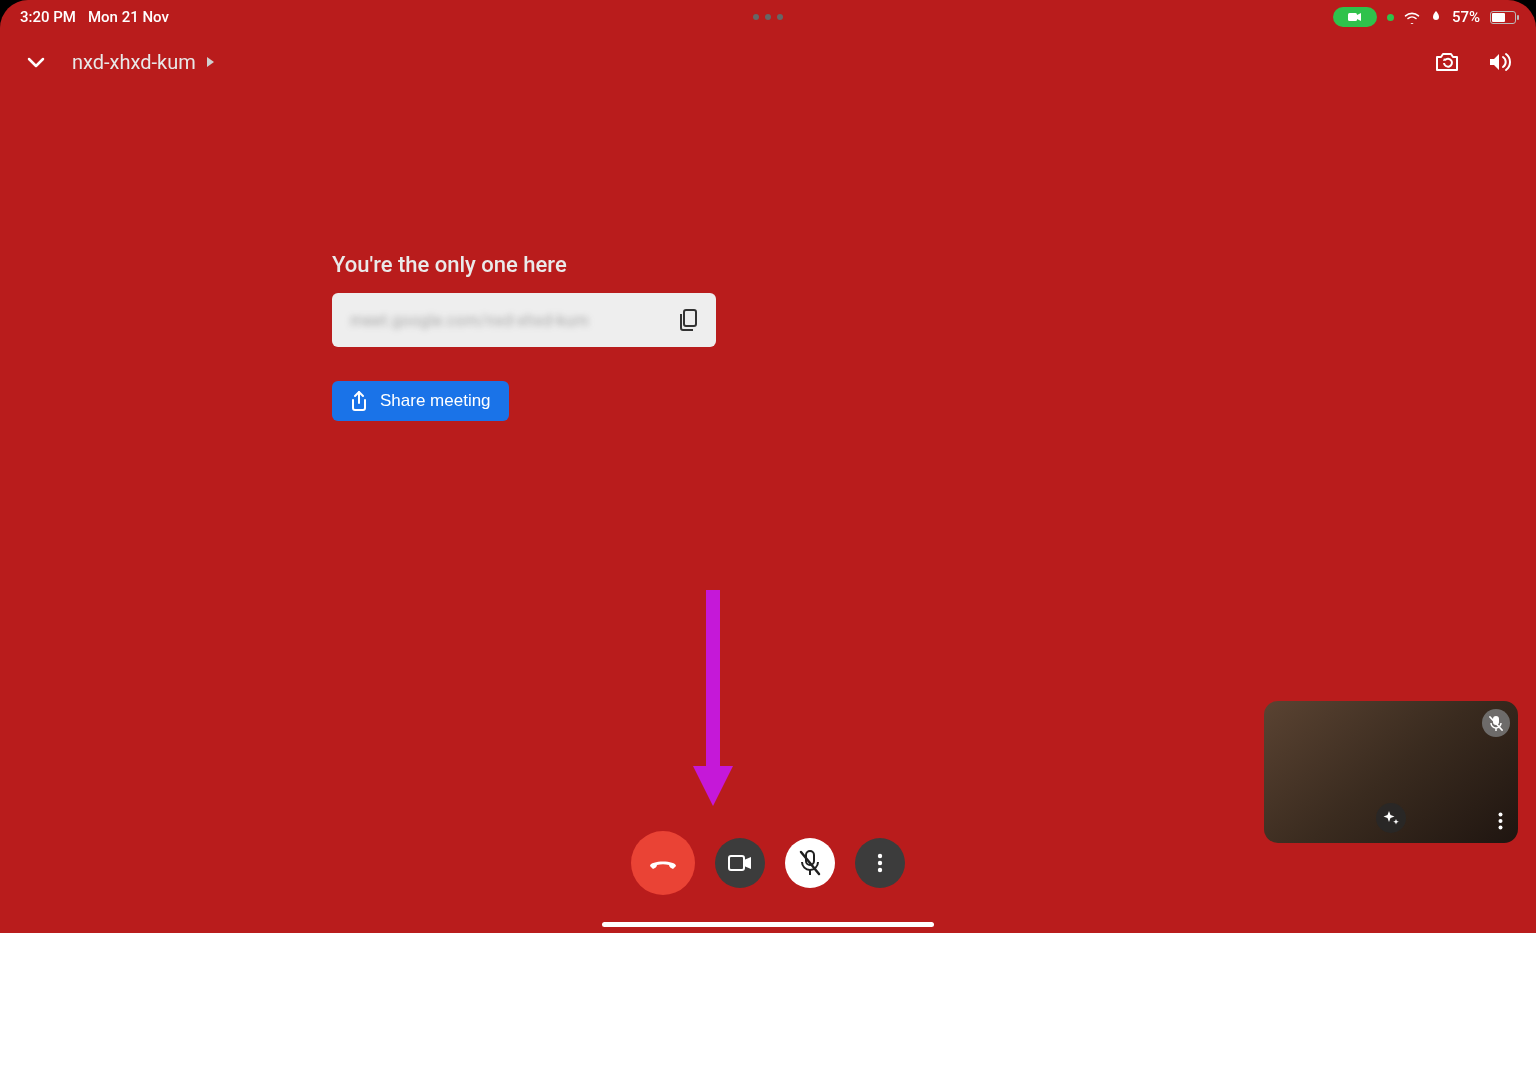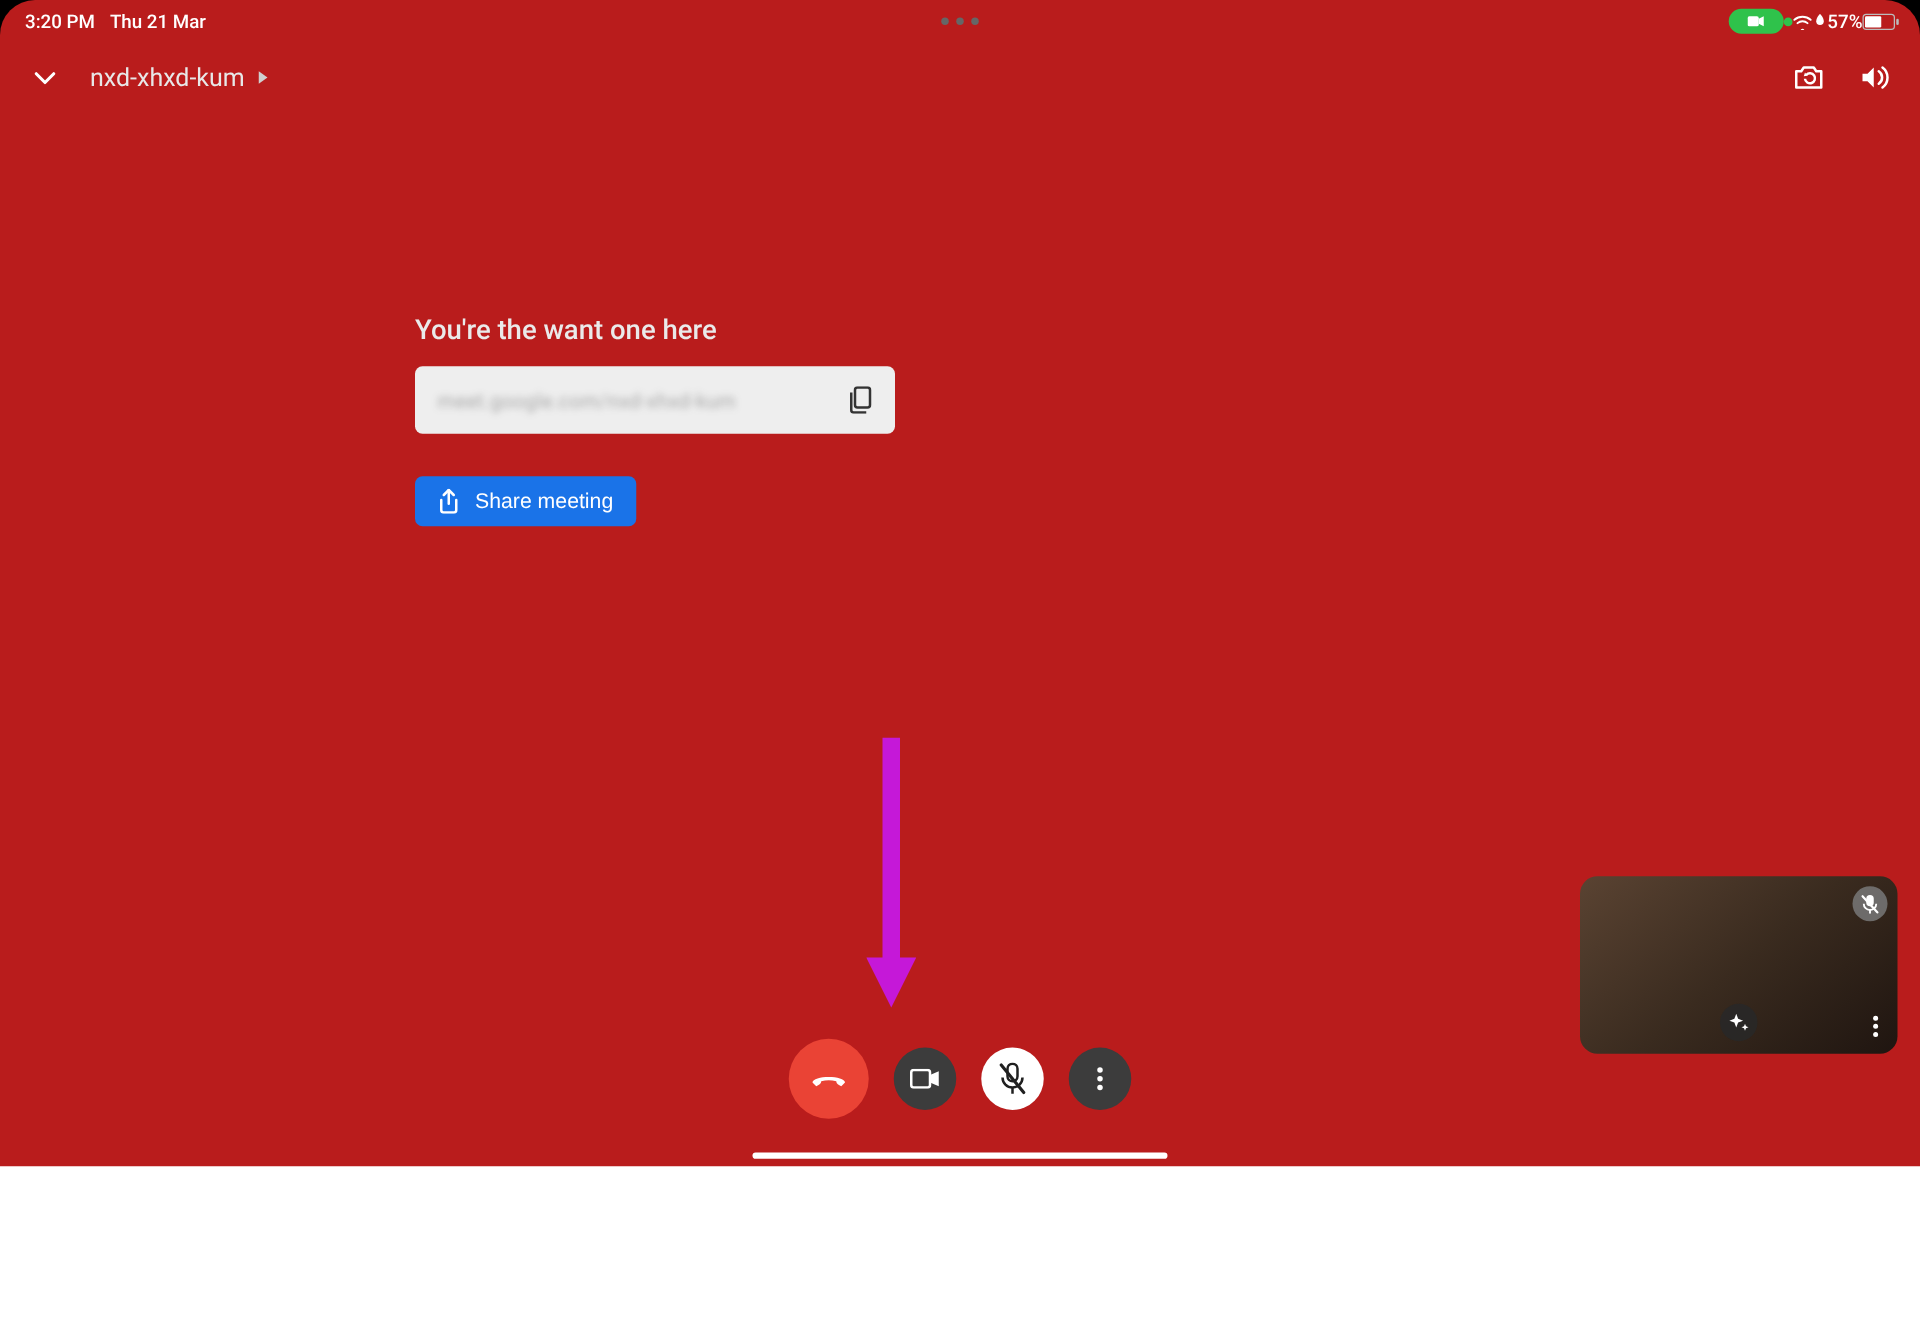--- a/index.html
+++ b/index.html
@@ -37,21 +37,21 @@
     position: absolute;
     left: 50%;
     transform: translateX(-50%);
     display: flex;
     gap: 6px;
   }
   .status-center .dot {
     width: 6px; height: 6px; border-radius: 50%; background: #666;
   }
   .status-right {
-    display: flex; align-items: center; gap: 0;
+    display: flex; align-items: center; gap: 10px;
   }
   .camera-pill {
     width: 44px; height: 20px; background: #2fc24b; border-radius: 10px;
     display: flex; align-items: center; justify-content: center;
   }
   .green-dot { width: 7px; height: 7px; border-radius: 50%; background: #2fc24b; }
   .battery-shell {
     width: 26px; height: 13px; border: 1.5px solid #bbb; border-radius: 3px;
     position: relative; display: inline-flex; align-items: center; padding: 1px;
   }
@@ -208,21 +208,21 @@
 </style>
 </head>
 <body>
 
 <div class="outer-bg"></div>
 <div class="main-area">
 
   <div class="status-bar">
     <div class="status-left">
       <span>3:20 PM</span>
-      <span>Thu 21 Mar</span>
+      <span>Mon 21 Nov</span>
     </div>
     <div class="status-center">
       <span class="dot"></span>
         <span class="dot"></span>
         <span class="dot"></span>
     </div>
     <div class="status-right">
       <span class="camera-pill">
         <svg width="14" height="10" viewBox="0 0 14 10">
           <rect x="0" y="1" width="9" height="8" rx="1.5" fill="#fff"></rect>
@@ -266,21 +266,21 @@
       </svg>
       <svg width="24" height="22" viewBox="0 0 24 22">
         <path d="M2 8 h4 l5 -5 v16 l-5 -5 h-4 Z" fill="#fff"></path>
         <path d="M15 6 a6 6 0 0 1 0 10" stroke="#fff" stroke-width="2" fill="none" stroke-linecap="round"></path>
         <path d="M18 3 a10 10 0 0 1 0 16" stroke="#fff" stroke-width="2" fill="none" stroke-linecap="round"></path>
       </svg>
     </div>
   </div>
 
   <div class="center-card">
-    <div class="center-title">You're the want one here</div>
+    <div class="center-title">You're the only one here</div>
     <div class="link-row">
       <span class="link-text">meet.google.com/nxd-xhxd-kum</span>
       <svg width="20" height="22" viewBox="0 0 20 22">
         <rect x="6" y="1" width="12" height="16" rx="2" stroke="#333" stroke-width="2" fill="none"></rect>
         <path d="M3 5 v14 a2 2 0 0 0 2 2 h10" stroke="#333" stroke-width="2" fill="none"></path>
       </svg>
     </div>
     <button class="share-btn">
       <svg width="18" height="20" viewBox="0 0 18 20">
         <path d="M9 1 v11" stroke="#fff" stroke-width="2" stroke-linecap="round"></path>

